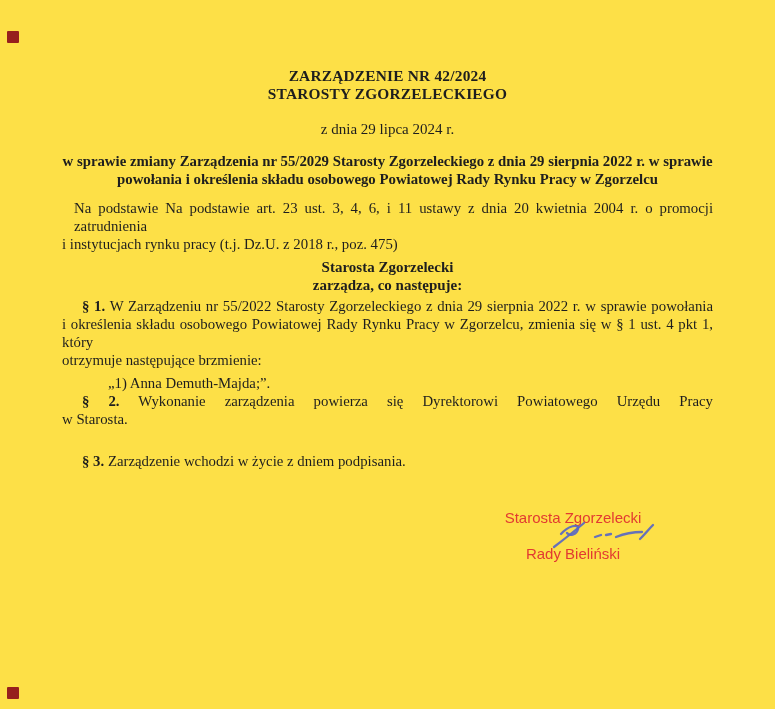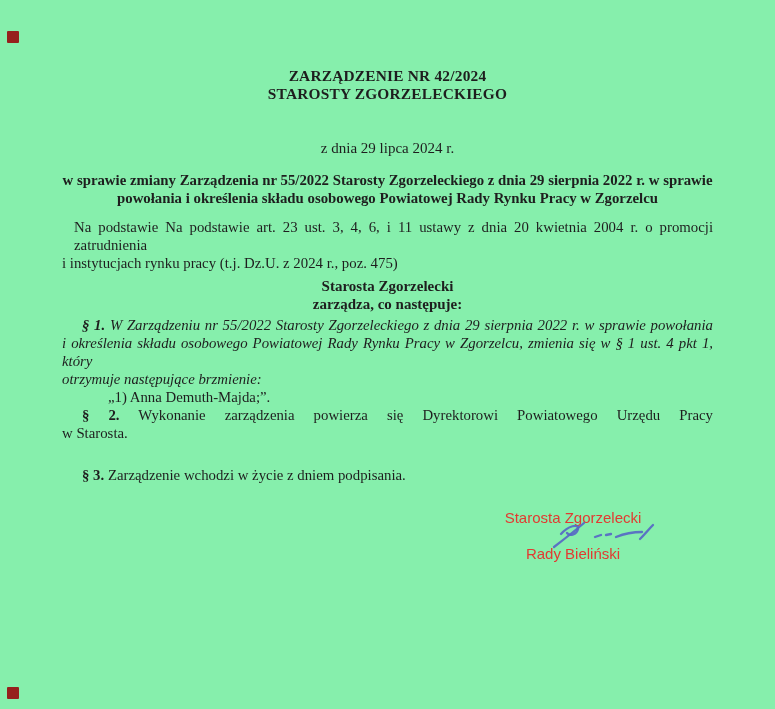--- a/index.html
+++ b/index.html
@@ -3,36 +3,36 @@
 <meta charset="utf-8">
 <style>
   * { margin:0; padding:0; box-sizing:border-box; }
   html,body { width:775px; height:709px; }
   body {
     background:#ffffff;
     font-family:"Liberation Serif", serif;
     color:#1e1e1e;
     overflow:hidden;
   }
-  .page { position:relative; width:775px; height:709px; background:#86efac; overflow:hidden; }
+  .page { position:relative; width:775px; height:709px; background:#fde047; overflow:hidden; }
 
   .corner-mark { position:absolute; width:12px; height:12px; background:#96201d; border-radius:1px; }
   .corner-mark.top { left:7px; top:31px; }
   .corner-mark.bottom { left:7px; top:687px; }
 
   .doc { position:absolute; inset:0; padding:0 62px; font-size:14.8px; line-height:18px; }
 
   .title { margin-top:67px; text-align:center; font-weight:bold; font-size:15.4px; letter-spacing:.2px; line-height:18px; }
-  .date-line { margin-top:36px; text-align:center; font-size:15px; }
+  .date-line { margin-top:17px; text-align:center; font-size:15px; }
   .subject { margin-top:14px; text-align:center; font-weight:bold; font-size:14.8px; line-height:18px; }
 
   .preamble { margin-top:11px; }
   .ordaining { margin-top:5px; text-align:center; font-weight:bold; font-size:15px; line-height:18px; }
-  .sec-1 { margin-top:3px;font-style:italic; }
-  .quote-line { padding-left:46px; }
+  .sec-1 { margin-top:3px; }
+  .quote-line { margin-top:5px; padding-left:46px; }
   .sec-2 { margin-top:0; }
   .sec-3 { margin-top:24px; }
 
   .jline { text-align:justify; text-align-last:justify; overflow:hidden; }
   .indent-sm { padding-left:12px; }
   .indent-md { padding-left:20px; }
   .b { font-weight:bold; }
 
   .signature {
     position:absolute; left:478px; top:508px; width:190px;
@@ -55,27 +55,27 @@
   <div class="doc">
 
     <div class="title">
       <div>ZARZĄDZENIE NR 42/2024</div>
       <div>STAROSTY ZGORZELECKIEGO</div>
     </div>
 
     <div class="date-line">z dnia 29 lipca 2024 r.</div>
 
     <div class="subject">
-      <div>w sprawie zmiany Zarządzenia nr 55/2022 Starosty Zgorzeleckiego z dnia 29 sierpnia 2022 r. w sprawie</div>
+      <div>w sprawie zmiany Zarządzenia nr 55/2029 Starosty Zgorzeleckiego z dnia 29 sierpnia 2022 r. w sprawie</div>
       <div>powołania i określenia składu osobowego Powiatowej Rady Rynku Pracy w Zgorzelcu</div>
     </div>
 
     <div class="preamble">
       <div class="jline indent-sm">Na podstawie Na podstawie art. 23 ust. 3, 4, 6, i 11 ustawy z dnia 20 kwietnia 2004 r. o promocji zatrudnienia</div>
-      <div>i instytucjach rynku pracy (t.j. Dz.U. z 2024 r., poz. 475)</div>
+      <div>i instytucjach rynku pracy (t.j. Dz.U. z 2018 r., poz. 475)</div>
     </div>
 
     <div class="ordaining">
       <div>Starosta Zgorzelecki</div>
       <div>zarządza, co następuje:</div>
     </div>
 
     <div class="sec-1">
       <div class="jline indent-md"><span class="b">§ 1.</span> <span>W Zarządzeniu nr 55/2022 Starosty Zgorzeleckiego z dnia 29 sierpnia 2022 r. w sprawie powołania</span></div>
       <div class="jline">i określenia składu osobowego Powiatowej Rady Rynku Pracy w Zgorzelcu, zmienia się w § 1 ust. 4 pkt 1, który</div>

